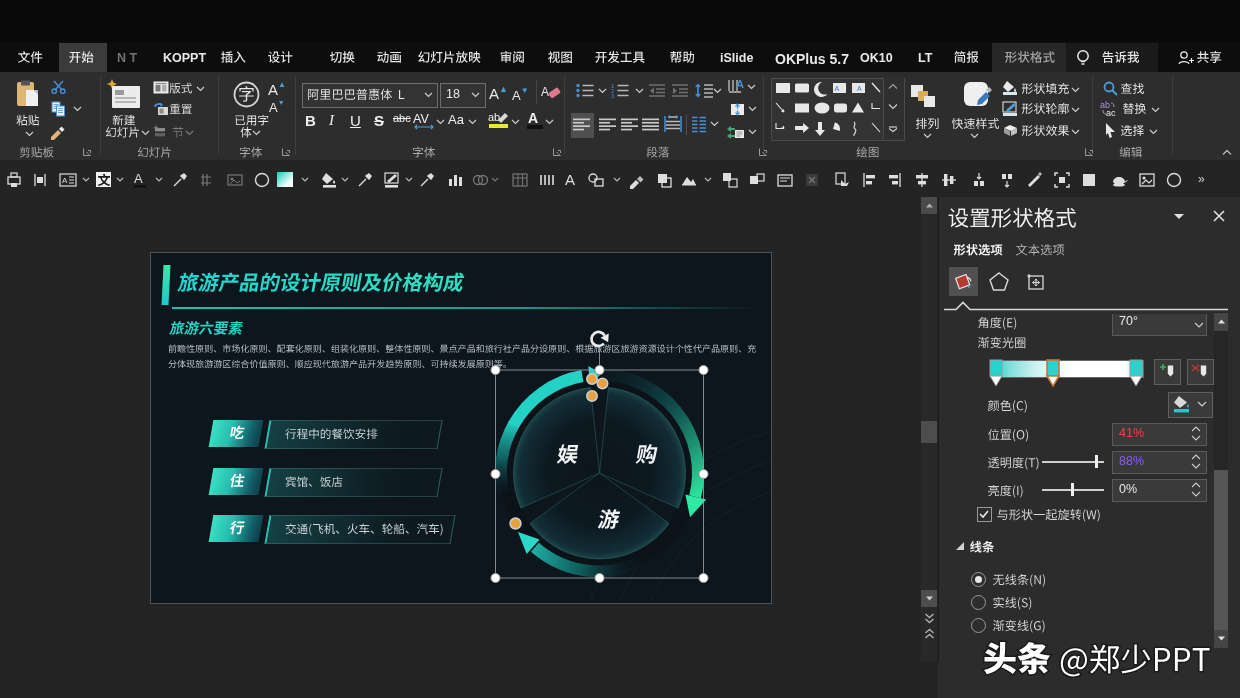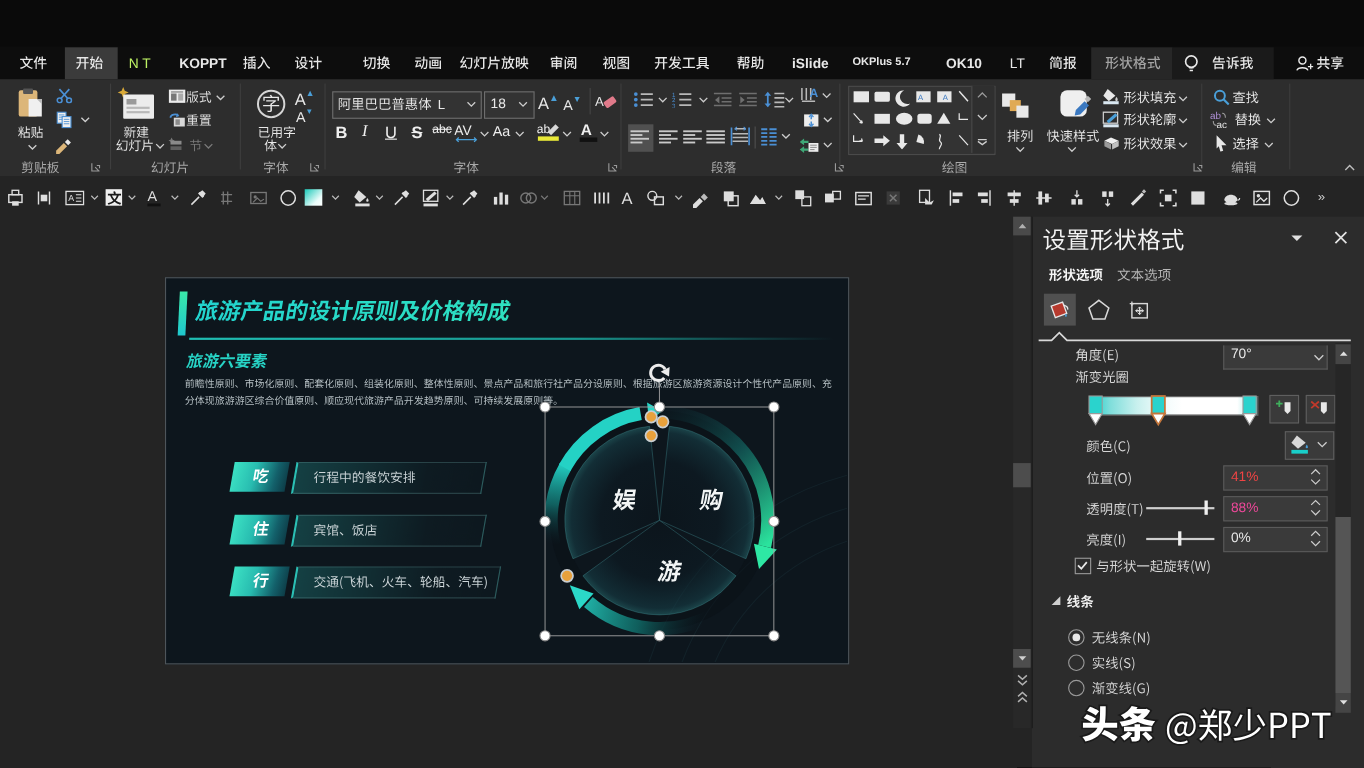--- a/index.html
+++ b/index.html
@@ -51,26 +51,26 @@
     </svg>
     <svg style="position:absolute;left:999.3px;top:46.2px;overflow:visible" width="61.7" height="21.4">
       <path transform="translate(5.7 15.8)" fill="#a3a3a3" d="M10.5 -10.4C9.8 -9.4 8.4 -8.4 7.2 -7.8C7.5 -7.6 7.8 -7.2 8 -6.9C9.3 -7.7 10.7 -8.8 11.7 -10ZM10.8 -7C10.1 -5.9 8.6 -4.8 7.3 -4.1C7.6 -3.9 8 -3.5 8.2 -3.3C9.5 -4.1 11 -5.3 11.9 -6.5ZM11.1 -3.6C10.2 -2 8.5 -0.7 6.7 0.1C7 0.3 7.3 0.7 7.5 1C9.4 0.1 11.2 -1.4 12.2 -3.1ZM4.9 -8.8V-5.7H3.2V-8.8ZM0.5 -5.7V-4.6H2C2 -2.8 1.7 -1.1 0.4 0.3C0.6 0.5 1.1 0.9 1.3 1.1C2.8 -0.5 3.1 -2.5 3.1 -4.6H4.9V1H6.1V-4.6H7.4V-5.7H6.1V-8.8H7.2V-9.9H0.7V-8.8H2V-5.7Z M21.9 -9.8C22.4 -9.1 23.1 -8.1 23.3 -7.5L24.3 -8.1C24 -8.7 23.4 -9.6 22.8 -10.3ZM13 -2.6 13.6 -1.6C14.2 -2.1 14.9 -2.7 15.6 -3.4V1H16.8V0.3C17.1 0.5 17.5 0.8 17.7 1C19.4 -0.4 20.3 -2.2 20.7 -3.9C21.4 -1.8 22.5 -0 24.1 1C24.2 0.7 24.6 0.3 24.9 0C23 -1 21.9 -3.3 21.3 -5.8H24.6V-7H21.1V-7.5V-10.6H19.9V-7.5V-7H17.1V-5.8H19.9C19.6 -3.8 19 -1.6 16.8 0.2V-10.7H15.6V-6.8C15.3 -7.4 14.6 -8.3 14.1 -9L13.1 -8.5C13.7 -7.7 14.4 -6.7 14.6 -6L15.6 -6.7V-4.8C14.6 -3.9 13.6 -3.1 13 -2.6Z M32.5 -8.3H35C34.7 -7.6 34.2 -6.9 33.7 -6.4C33.2 -6.9 32.7 -7.5 32.4 -8.1ZM27.6 -10.6V-8H25.8V-6.9H27.5C27.1 -5.2 26.3 -3.4 25.5 -2.3C25.7 -2 26 -1.6 26.1 -1.2C26.7 -2 27.2 -3.2 27.6 -4.4V1H28.7V-5.1C29 -4.6 29.4 -4.1 29.5 -3.8L29.5 -3.8C29.7 -3.5 30 -3.1 30.2 -2.8C30.4 -2.9 30.7 -3 31 -3.1V1.1H32.1V0.6H35.2V1H36.4V-3.2L36.8 -3.1C37 -3.4 37.3 -3.8 37.5 -4.1C36.4 -4.4 35.4 -5 34.5 -5.6C35.4 -6.6 36.1 -7.7 36.5 -9L35.8 -9.3L35.6 -9.3H33.1C33.3 -9.6 33.5 -10 33.6 -10.3L32.5 -10.6C32 -9.4 31.2 -8.2 30.3 -7.3V-8H28.7V-10.6ZM32.1 -0.5V-2.6H35.2V-0.5ZM31.9 -3.6C32.6 -4 33.2 -4.4 33.7 -4.9C34.3 -4.4 34.9 -4 35.6 -3.6ZM31.8 -7.2C32.1 -6.7 32.5 -6.1 32.9 -5.6C32 -4.9 30.9 -4.2 29.8 -3.9L30.3 -4.5C30.1 -4.9 29.1 -6 28.7 -6.4V-6.9H29.8L29.7 -6.8C30 -6.6 30.5 -6.2 30.7 -6C31 -6.4 31.4 -6.7 31.8 -7.2Z M46.8 -9.9C47.4 -9.5 48.1 -8.8 48.5 -8.4L49.3 -9.1C48.9 -9.6 48.2 -10.2 47.6 -10.6ZM44.8 -10.6C44.8 -9.8 44.8 -9.1 44.8 -8.4H38.5V-7.2H44.9C45.2 -2.6 46.2 1.1 48.4 1.1C49.4 1.1 49.8 0.5 50 -1.8C49.7 -2 49.3 -2.2 49 -2.5C48.9 -0.9 48.8 -0.2 48.5 -0.2C47.4 -0.2 46.5 -3.2 46.2 -7.2H49.8V-8.4H46.1C46.1 -9.1 46.1 -9.8 46.1 -10.6ZM38.5 -0.5 38.8 0.7C40.5 0.3 42.8 -0.2 44.9 -0.6L44.8 -1.7L42.2 -1.2V-4.4H44.4V-5.5H38.9V-4.4H41V-1Z"></path>
     </svg>
     <svg style="position:absolute;left:1096.3px;top:46.2px;overflow:visible" width="49.1" height="21.4">
       <path transform="translate(5.7 15.8)" fill="#e8e8e8" d="M3 -10.6C2.5 -9.2 1.7 -7.7 0.8 -6.9C1.1 -6.7 1.6 -6.4 1.9 -6.2C2.3 -6.7 2.7 -7.2 3 -7.8H6V-6.1H0.8V-4.9H11.9V-6.1H7.2V-7.8H11V-8.9H7.2V-10.6H6V-8.9H3.6C3.8 -9.3 4 -9.8 4.2 -10.3ZM2.3 -3.8V1.1H3.5V0.5H9.3V1.1H10.5V-3.8ZM3.5 -0.6V-2.7H9.3V-0.6Z M13.8 -9.6C14.6 -9 15.6 -8.1 16.1 -7.5L16.9 -8.4C16.4 -9 15.3 -9.8 14.6 -10.4ZM18.1 -9.5V-6C18.1 -4.8 18.1 -3.1 17.7 -1.6C17.5 -1.9 17.3 -2.3 17.2 -2.6L16.1 -1.7V-6.7H13.1V-5.6H14.9V-1.2C14.9 -0.6 14.6 -0.2 14.3 0C14.5 0.2 14.8 0.6 14.9 0.9C15.1 0.6 15.5 0.3 17.6 -1.6C17.4 -0.9 17.1 -0.2 16.7 0.3C17 0.5 17.5 0.8 17.7 1C19 -0.8 19.3 -3.6 19.3 -5.6H21.3V-3.8C20.9 -4 20.4 -4.2 20 -4.4L19.4 -3.6C20 -3.3 20.7 -3 21.3 -2.6V1H22.5V-2C23.1 -1.7 23.6 -1.3 24 -1.1L24.6 -2.1C24.1 -2.4 23.3 -2.8 22.5 -3.3V-5.6H24.6V-6.8H19.3V-8.6C21 -8.8 22.7 -9.2 24.1 -9.7L23 -10.6C21.9 -10.2 19.9 -9.8 18.1 -9.5Z M34.1 -9.7C34.8 -9 35.6 -8.1 36 -7.5L36.9 -8.2C36.5 -8.8 35.7 -9.7 35 -10.3ZM35.6 -5.3C35.2 -4.6 34.7 -3.9 34.1 -3.3C33.9 -4 33.8 -4.9 33.7 -5.8H37.2V-7H33.6C33.5 -8.1 33.4 -9.3 33.4 -10.5H32.2C32.2 -9.3 32.2 -8.1 32.3 -7H29.6V-9C30.4 -9.1 31.1 -9.3 31.7 -9.5L30.9 -10.5C29.7 -10.1 27.7 -9.7 25.9 -9.4C26 -9.1 26.2 -8.7 26.2 -8.4C26.9 -8.5 27.7 -8.6 28.4 -8.7V-7H25.9V-5.8H28.4V-3.8C27.4 -3.6 26.4 -3.5 25.7 -3.3L26 -2.1L28.4 -2.7V-0.4C28.4 -0.2 28.4 -0.1 28.1 -0.1C27.9 -0.1 27.2 -0.1 26.4 -0.1C26.6 0.2 26.8 0.7 26.8 1.1C27.9 1.1 28.6 1 29 0.8C29.5 0.6 29.6 0.3 29.6 -0.4V-2.9L31.9 -3.4L31.8 -4.5L29.6 -4.1V-5.8H32.4C32.6 -4.5 32.8 -3.3 33.1 -2.3C32.2 -1.5 31.2 -0.8 30.2 -0.3C30.5 -0.1 30.8 0.3 31 0.6C31.9 0.2 32.7 -0.4 33.5 -1.1C34.1 0.3 34.8 1.1 35.8 1.1C36.8 1.1 37.2 0.5 37.4 -1.6C37.1 -1.8 36.7 -2 36.4 -2.3C36.4 -0.7 36.2 -0.1 35.9 -0.1C35.4 -0.1 34.9 -0.8 34.5 -2C35.3 -2.9 36.1 -3.8 36.6 -4.9Z"></path>
     </svg>
     <svg style="position:absolute;left:1191.3px;top:46.2px;overflow:visible" width="36.5" height="21.4">
       <path transform="translate(5.7 15.8)" fill="#e8e8e8" d="M7.3 -1.8C8.5 -0.9 10 0.3 10.7 1.1L11.9 0.4C11.1 -0.4 9.5 -1.6 8.4 -2.4ZM4 -2.4C3.3 -1.5 1.9 -0.4 0.7 0.2C1 0.4 1.4 0.8 1.7 1.1C2.9 0.3 4.3 -0.8 5.3 -1.9ZM1.1 -8.1V-6.9H3.4V-4.2H0.6V-3H12.1V-4.2H9.2V-6.9H11.6V-8.1H9.2V-10.5H8V-8.1H4.6V-10.5H3.4V-8.1ZM4.6 -4.2V-6.9H8V-4.2Z M16.1 -7H21.7V-6.1H16.1ZM14.9 -7.9V-5.2H22.9V-7.9ZM18.2 -3V-2.3H13.3V-1.3H18.2V-0.1C18.2 0.1 18.2 0.1 17.9 0.1C17.7 0.1 16.8 0.1 16 0.1C16.2 0.4 16.3 0.8 16.4 1.1C17.5 1.1 18.3 1.1 18.8 0.9C19.3 0.8 19.5 0.5 19.5 -0.1V-1.3H24.6V-2.3H19.5V-2.5C20.9 -2.9 22.3 -3.4 23.3 -4L22.6 -4.6L22.3 -4.6H14.5V-3.6H20.4C19.7 -3.4 19 -3.2 18.2 -3ZM17.9 -10.5C18.1 -10.2 18.2 -9.9 18.3 -9.6H13.4V-8.6H24.4V-9.6H19.6C19.5 -10 19.3 -10.4 19.1 -10.7Z"></path>
     </svg>
-    <div class="abs" style="left:117px;top:51px;color:#bef264;font-size:12.5px;font-weight:normal">N T</div>
+    <div class="abs" style="left:117px;top:51px;color:#737373;font-size:12.5px;font-weight:bold">N T</div>
     <div class="abs" style="left:163px;top:51px;color:#e8e8e8;font-size:12.5px;font-weight:bold">KOPPT</div>
     <div class="abs" style="left:720px;top:51px;color:#e8e8e8;font-size:12.5px;font-weight:bold">iSlide</div>
-    <div class="abs" style="left:775px;top:51px;color:#e8e8e8;font-size:10px;font-weight:bold">OKPlus 5.7</div>
+    <div class="abs" style="left:775px;top:51px;color:#e8e8e8;font-size:14px;font-weight:bold">OKPlus 5.7</div>
     <div class="abs" style="left:860px;top:51px;color:#e8e8e8;font-size:12.5px;font-weight:bold">OK10</div>
-    <div class="abs" style="left:918px;top:51px;color:#e8e8e8;font-size:12.5px;font-weight:normal">LT</div>
+    <div class="abs" style="left:918px;top:51px;color:#e8e8e8;font-size:12.5px;font-weight:bold">LT</div>
     <svg class="abs" style="left:1074px;top:48px" width="18" height="20" viewBox="0 0 18 20">
 <circle cx="9" cy="8" r="5.2" fill="none" stroke="#e8e8e8" stroke-width="1.5"></circle>
 <path d="M7 13.5h4M7.5 16h3" stroke="#e8e8e8" stroke-width="1.4" fill="none"></path>
     </svg>
     <svg class="abs" style="left:1176px;top:49px" width="18" height="18" viewBox="0 0 18 18">
 <circle cx="8" cy="6" r="3.2" fill="none" stroke="#e8e8e8" stroke-width="1.3"></circle>
 <path d="M3 15c1-3.2 9-3.2 10 0" fill="none" stroke="#e8e8e8" stroke-width="1.3"></path>
 <path d="M13 11.5h5M15.5 9v5" stroke="#e8e8e8" stroke-width="1.2"></path>
     </svg>
     <div class="abs" style="left:100px;top:76px;width:1px;height:78px;background:#3e3e3e"></div>
@@ -889,21 +889,21 @@
     </svg>
     <div class="abs" style="left:1112px;top:423px;width:93px;height:21px;background:#3a3a3a;border:1px solid #5a5a5a"></div>
     <div class="abs" style="left:1119px;top:426px;color:#ef4444;font-size:12.5px">41%</div>
     <svg class="abs" style="left:1191px;top:425px" width="10" height="17" viewBox="0 0 10 17">
 <path d="M1 6l4-4 4 4M1 11l4 4 4-4" stroke="#ccc" stroke-width="1.1" fill="none"></path>
     </svg>
     <svg style="position:absolute;left:981.5px;top:451.8px;overflow:visible" width="63.1" height="20.7">
       <path transform="translate(5.5 15.2)" fill="#d5d5d5" d="M0.7 -9.3C1.5 -8.7 2.3 -7.9 2.6 -7.3L3.4 -7.9C3 -8.4 2.2 -9.3 1.4 -9.8ZM10.4 -10.1C9 -9.7 6.3 -9.5 4.1 -9.4C4.2 -9.2 4.3 -9 4.3 -8.8C5.2 -8.8 6.2 -8.8 7.2 -8.9V-8H3.8V-7.3H6.7C5.9 -6.4 4.6 -5.6 3.5 -5.3C3.6 -5.1 3.9 -4.8 4 -4.6C5.1 -5 6.4 -5.9 7.2 -6.8V-5.2H8.1V-6.9C8.9 -5.9 10.1 -5.1 11.3 -4.6C11.4 -4.9 11.6 -5.2 11.8 -5.3C10.7 -5.7 9.4 -6.4 8.6 -7.3H11.6V-8H8.1V-9C9.2 -9.1 10.2 -9.3 11 -9.4ZM4.8 -4.9V-4.2H6.2C6 -2.9 5.4 -1.9 3.8 -1.4C4 -1.2 4.2 -0.9 4.3 -0.7C6.2 -1.4 6.8 -2.6 7.1 -4.2H8.5C8.4 -3.8 8.3 -3.4 8.2 -3.1H10.3C10.2 -2.2 10.1 -1.8 9.9 -1.6C9.8 -1.6 9.7 -1.5 9.5 -1.5C9.3 -1.5 8.7 -1.6 8.1 -1.6C8.3 -1.4 8.4 -1.1 8.4 -0.9C9 -0.9 9.6 -0.9 9.9 -0.9C10.2 -0.9 10.4 -1 10.6 -1.1C10.9 -1.4 11 -2 11.2 -3.5C11.2 -3.6 11.2 -3.8 11.2 -3.8H9.2L9.5 -4.9ZM3.1 -5.6H0.7V-4.7H2.2V-1C1.7 -0.8 1.1 -0.3 0.5 0.2L1.2 1C1.9 0.2 2.5 -0.4 3 -0.4C3.2 -0.4 3.6 -0.1 4.1 0.2C4.9 0.7 5.9 0.8 7.3 0.8C8.5 0.8 10.6 0.8 11.5 0.7C11.5 0.4 11.7 -0 11.8 -0.2C10.6 -0.1 8.7 -0 7.3 -0C6 -0 5 -0.1 4.3 -0.6C3.7 -0.9 3.4 -1.2 3.1 -1.2Z M16.3 -5.5V-3.1H14V-5.5ZM16.3 -6.3H14V-8.7H16.3ZM13.2 -9.5V-1.1H14V-2.2H17.2V-9.5ZM22.6 -8.9V-6.8H19.2V-8.9ZM18.3 -9.7V-5.4C18.3 -3.5 18.1 -1.1 16 0.4C16.2 0.6 16.6 0.9 16.7 1.1C18.1 -0 18.7 -1.5 19 -2.9H22.6V-0.2C22.6 -0 22.5 0.1 22.3 0.1C22.1 0.1 21.3 0.1 20.5 0C20.7 0.3 20.8 0.7 20.9 1C21.9 1 22.6 0.9 23 0.8C23.4 0.6 23.5 0.3 23.5 -0.2V-9.7ZM22.6 -5.9V-3.8H19.1C19.2 -4.3 19.2 -4.9 19.2 -5.4V-5.9Z M29.1 -7.9V-6.8H27.1V-6H29.1V-4H33.9V-6H35.8V-6.8H33.9V-7.9H33V-6.8H30V-7.9ZM33 -6V-4.7H30V-6ZM33.6 -2.5C33.1 -1.8 32.3 -1.3 31.5 -1C30.6 -1.4 29.9 -1.9 29.4 -2.5ZM27.3 -3.2V-2.5H28.9L28.5 -2.3C29 -1.6 29.7 -1 30.5 -0.6C29.3 -0.2 28 0 26.7 0.1C26.9 0.3 27 0.7 27.1 0.9C28.6 0.7 30.1 0.4 31.4 -0.1C32.6 0.5 34.1 0.8 35.6 1C35.7 0.7 35.9 0.4 36.1 0.2C34.8 0.1 33.5 -0.2 32.5 -0.6C33.5 -1.1 34.4 -1.9 35 -3L34.4 -3.3L34.2 -3.2ZM30.2 -10.1C30.3 -9.8 30.5 -9.4 30.7 -9H25.9V-5.7C25.9 -3.9 25.9 -1.3 24.9 0.6C25.1 0.6 25.5 0.8 25.7 1C26.7 -1 26.9 -3.8 26.9 -5.7V-8.2H36V-9H31.7C31.5 -9.4 31.3 -9.9 31.1 -10.3Z M39.5 2.4 40.2 2.1C39.1 0.4 38.6 -1.7 38.6 -3.8C38.6 -5.9 39.1 -7.9 40.2 -9.7L39.5 -10C38.4 -8.1 37.7 -6.2 37.7 -3.8C37.7 -1.4 38.4 0.6 39.5 2.4Z M43.8 0H44.9V-8H47.7V-8.9H41.1V-8H43.8Z M49.2 2.4C50.4 0.6 51 -1.4 51 -3.8C51 -6.2 50.4 -8.1 49.2 -10L48.5 -9.7C49.6 -7.9 50.1 -5.9 50.1 -3.8C50.1 -1.7 49.6 0.4 48.5 2.1Z"></path>
     </svg>
     <div class="abs" style="left:1112px;top:451px;width:93px;height:21px;background:#3a3a3a;border:1px solid #5a5a5a"></div>
-    <div class="abs" style="left:1119px;top:454px;color:#ec4899;font-size:12.5px">88%</div>
+    <div class="abs" style="left:1119px;top:454px;color:#8b5cf6;font-size:12.5px">88%</div>
     <svg class="abs" style="left:1191px;top:453px" width="10" height="17" viewBox="0 0 10 17">
 <path d="M1 6l4-4 4 4M1 11l4 4 4-4" stroke="#ccc" stroke-width="1.1" fill="none"></path>
     </svg>
     <div class="abs" style="left:1042px;top:461px;width:62px;height:1.6px;background:#cfcfcf"></div>
     <div class="abs" style="left:1095px;top:455px;width:3px;height:13px;background:#efefef"></div>
     <svg style="position:absolute;left:981.5px;top:479.8px;overflow:visible" width="47.2" height="20.7">
       <path transform="translate(5.5 15.2)" fill="#d5d5d5" d="M1 -4.5V-2.5H1.8V-3.8H10.3V-2.5H11.2V-4.5ZM3.4 -7H8.9V-5.9H3.4ZM2.5 -7.6V-5.3H9.8V-7.6ZM3.7 -2.9C3.6 -1 3.2 -0.2 0.7 0.2C0.9 0.4 1.1 0.7 1.2 1C3.6 0.5 4.4 -0.4 4.6 -2.1H7.5V-0.4C7.5 0.5 7.8 0.8 8.8 0.8C9 0.8 10.1 0.8 10.3 0.8C11.1 0.8 11.3 0.4 11.4 -1C11.2 -1.1 10.8 -1.2 10.6 -1.4C10.6 -0.2 10.5 -0 10.2 -0C9.9 -0 9.1 -0 8.9 -0C8.5 -0 8.5 -0.1 8.5 -0.4V-2.9ZM5.3 -10.1C5.5 -9.8 5.7 -9.4 5.8 -9.1H0.7V-8.3H11.4V-9.1H6.9C6.7 -9.5 6.5 -10 6.2 -10.3Z M16.9 -7.9V-6.8H14.9V-6H16.9V-4H21.7V-6H23.6V-6.8H21.7V-7.9H20.8V-6.8H17.8V-7.9ZM20.8 -6V-4.7H17.8V-6ZM21.4 -2.5C20.9 -1.8 20.1 -1.3 19.3 -1C18.4 -1.4 17.7 -1.9 17.2 -2.5ZM15.1 -3.2V-2.5H16.7L16.3 -2.3C16.8 -1.6 17.5 -1 18.3 -0.6C17.1 -0.2 15.8 0 14.5 0.1C14.7 0.3 14.8 0.7 14.9 0.9C16.4 0.7 17.9 0.4 19.2 -0.1C20.4 0.5 21.9 0.8 23.4 1C23.5 0.7 23.7 0.4 23.9 0.2C22.6 0.1 21.3 -0.2 20.3 -0.6C21.3 -1.1 22.2 -1.9 22.8 -3L22.2 -3.3L22 -3.2ZM18 -10.1C18.1 -9.8 18.3 -9.4 18.5 -9H13.7V-5.7C13.7 -3.9 13.7 -1.3 12.7 0.6C12.9 0.6 13.3 0.8 13.5 1C14.5 -1 14.7 -3.8 14.7 -5.7V-8.2H23.8V-9H19.5C19.3 -9.4 19.1 -9.9 18.9 -10.3Z M27.3 2.4 28 2.1C26.9 0.4 26.4 -1.7 26.4 -3.8C26.4 -5.9 26.9 -7.9 28 -9.7L27.3 -10C26.2 -8.1 25.5 -6.2 25.5 -3.8C25.5 -1.4 26.2 0.6 27.3 2.4Z M29.8 0H30.9V-8.9H29.8Z M33.3 2.4C34.4 0.6 35.1 -1.4 35.1 -3.8C35.1 -6.2 34.4 -8.1 33.3 -10L32.6 -9.7C33.7 -7.9 34.2 -5.9 34.2 -3.8C34.2 -1.7 33.7 0.4 32.6 2.1Z"></path>
     </svg>
     <div class="abs" style="left:1112px;top:479px;width:93px;height:21px;background:#3a3a3a;border:1px solid #5a5a5a"></div>
     <div class="abs" style="left:1119px;top:482px;color:#e8e8e8;font-size:12.5px">0%</div>

